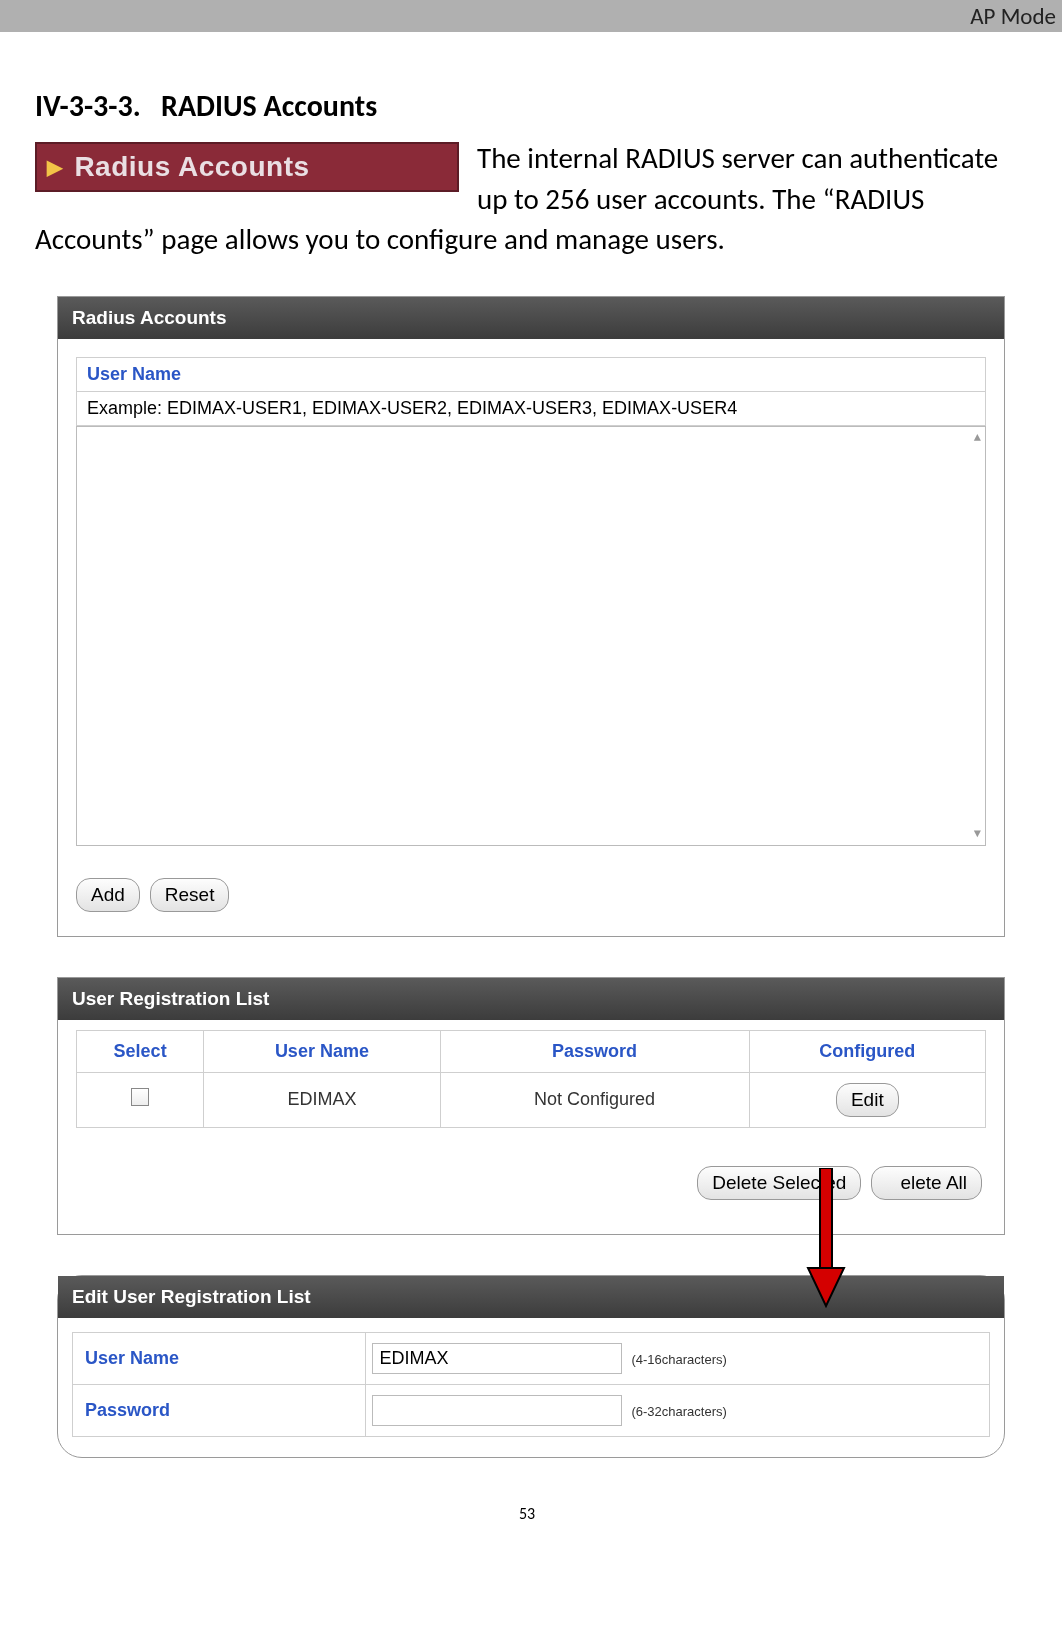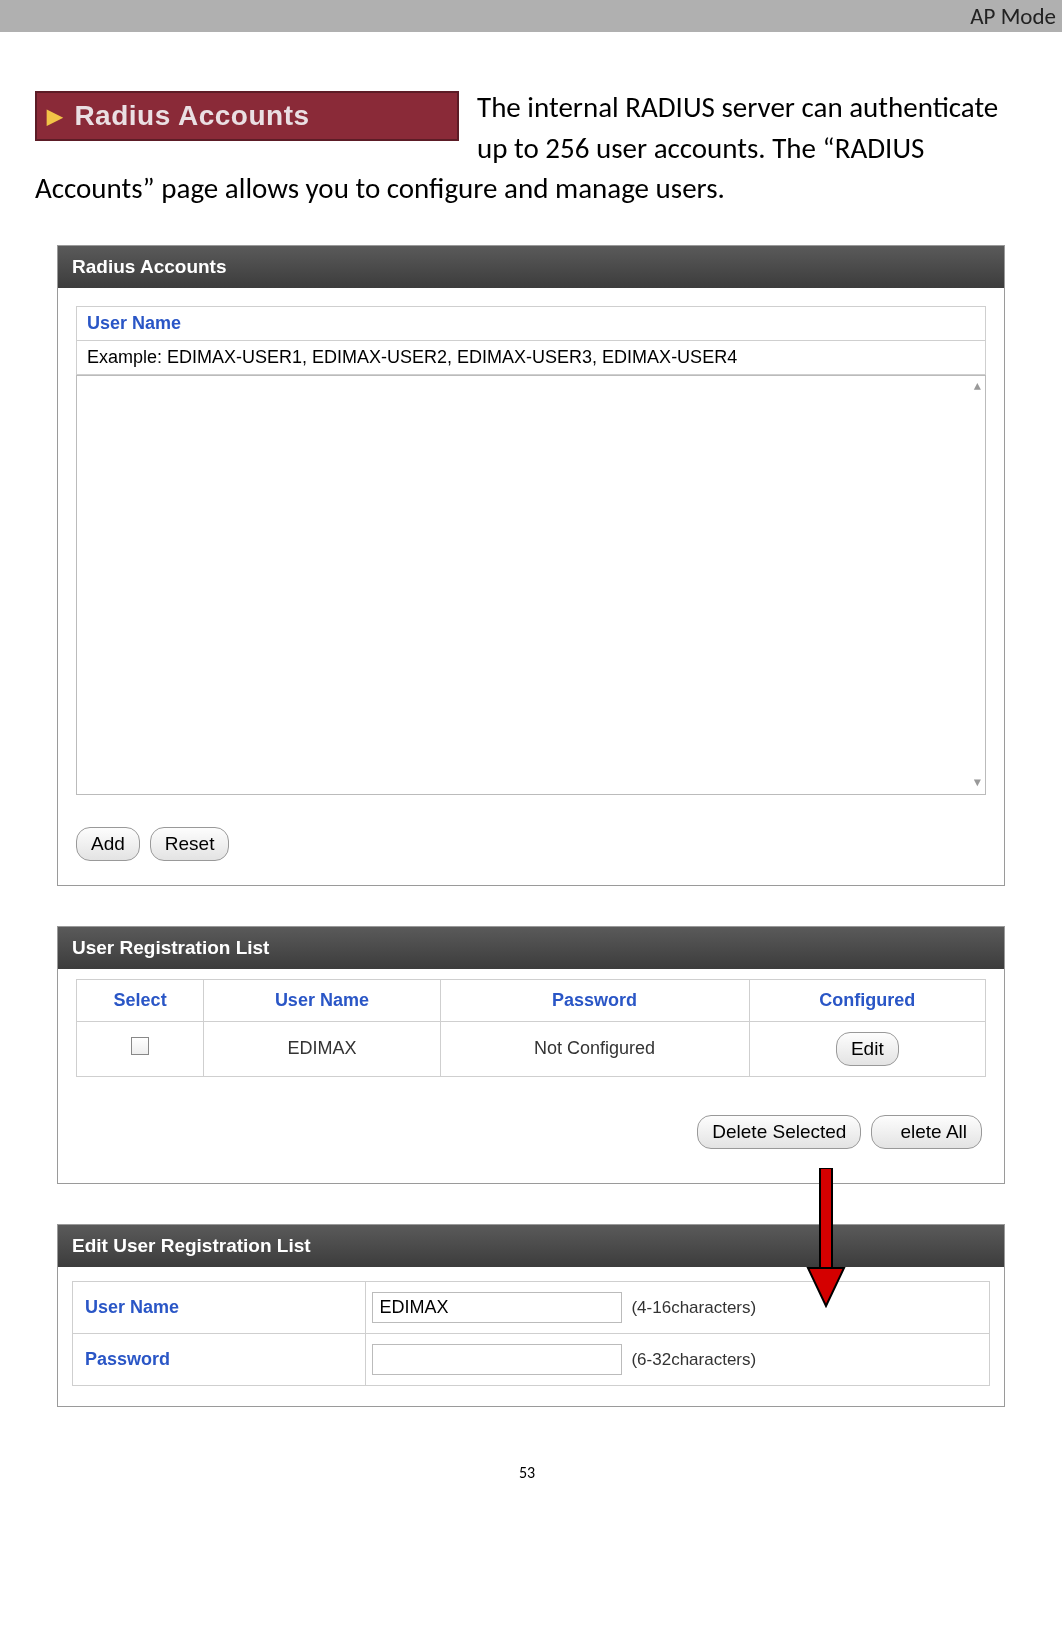--- a/index.html
+++ b/index.html
@@ -155,21 +155,21 @@
   }
   .edit-form td.val-cell { text-align: left; }
   .text-input {
     font-size: 18px;
     padding: 4px 6px;
     border: 1px solid #bbb;
     width: 250px;
     background: #fff;
   }
   .hint {
-    font-size: 17px;
+    font-size: 13px;
     color: #333;
     margin-left: 4px;
   }
   .arrow-down-marker {
     position: absolute;
     left: 806px;
     top: 1168px;
     width: 40px;
     height: 140px;
     pointer-events: none;
@@ -182,20 +182,24 @@
 </style>
 </head>
 <body>
 
 <div class="top-bar">
   <span>AP Mode</span>
 </div>
 
 <div class="content">
 
+  <h2 class="section-heading">
+    <span>IV-3-3-3.</span>&nbsp;&nbsp;
+    <span>RADIUS Accounts</span>
+  </h2>
 
   <div class="intro-row">
     <div class="nav-chip">
       <span class="arrow">▶</span>
       <span class="label">Radius Accounts</span>
     </div>
     <span>The internal RADIUS server can authenticate up to 256 user accounts. The “RADIUS Accounts” page allows you to configure and manage users.</span>
   </div>
 
   <div class="panel-wrap">
@@ -241,21 +245,21 @@
         </tr>
       </tbody>
         </table>
       <div class="actions-right">
         <button class="btn">Delete Selected</button>
         <button class="btn" style="padding-left:28px;">elete All</button>
       </div>
     </div>
   </div>
 
-  <div class="panel-wrap" style="margin-bottom:28px;">
+  <div class="panel-wrap" style="margin-bottom:18px;border-radius:25px;">
     <div class="panel-header">Edit User Registration List</div>
     <div class="panel-body" style="padding:14px;">
       <table class="reg-table edit-form">
         <tbody>
             <tr>
           <td class="label-cell">User Name</td>
           <td class="val-cell">
             <input class="text-input" value="EDIMAX" style="">
             <span class="hint">(4-16characters)</span>
           </td>

